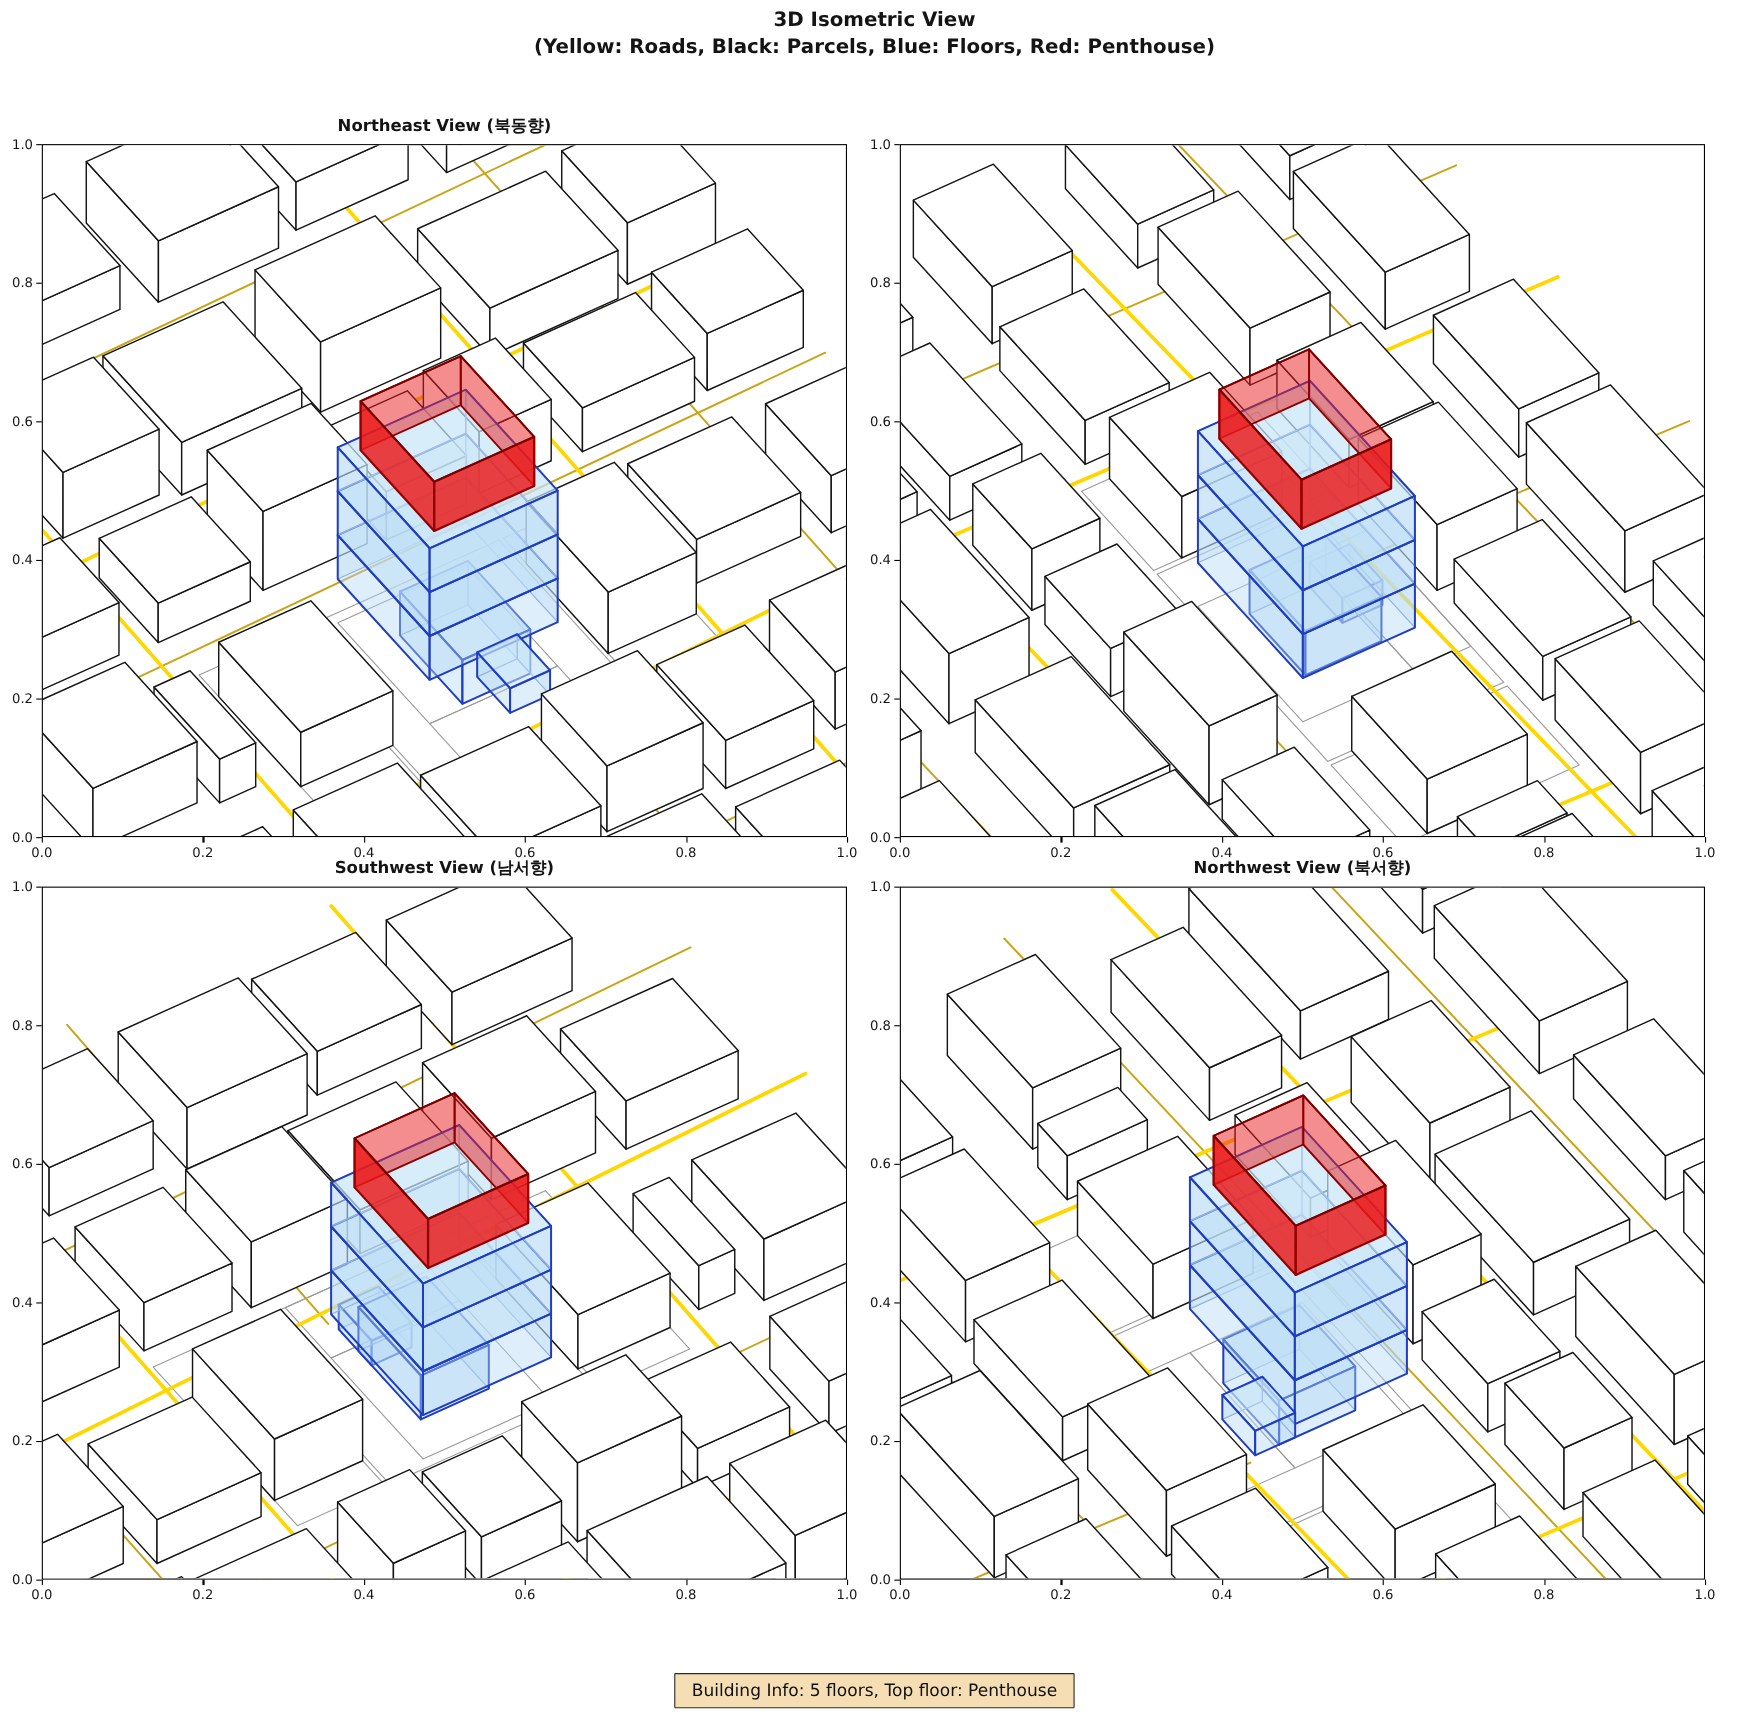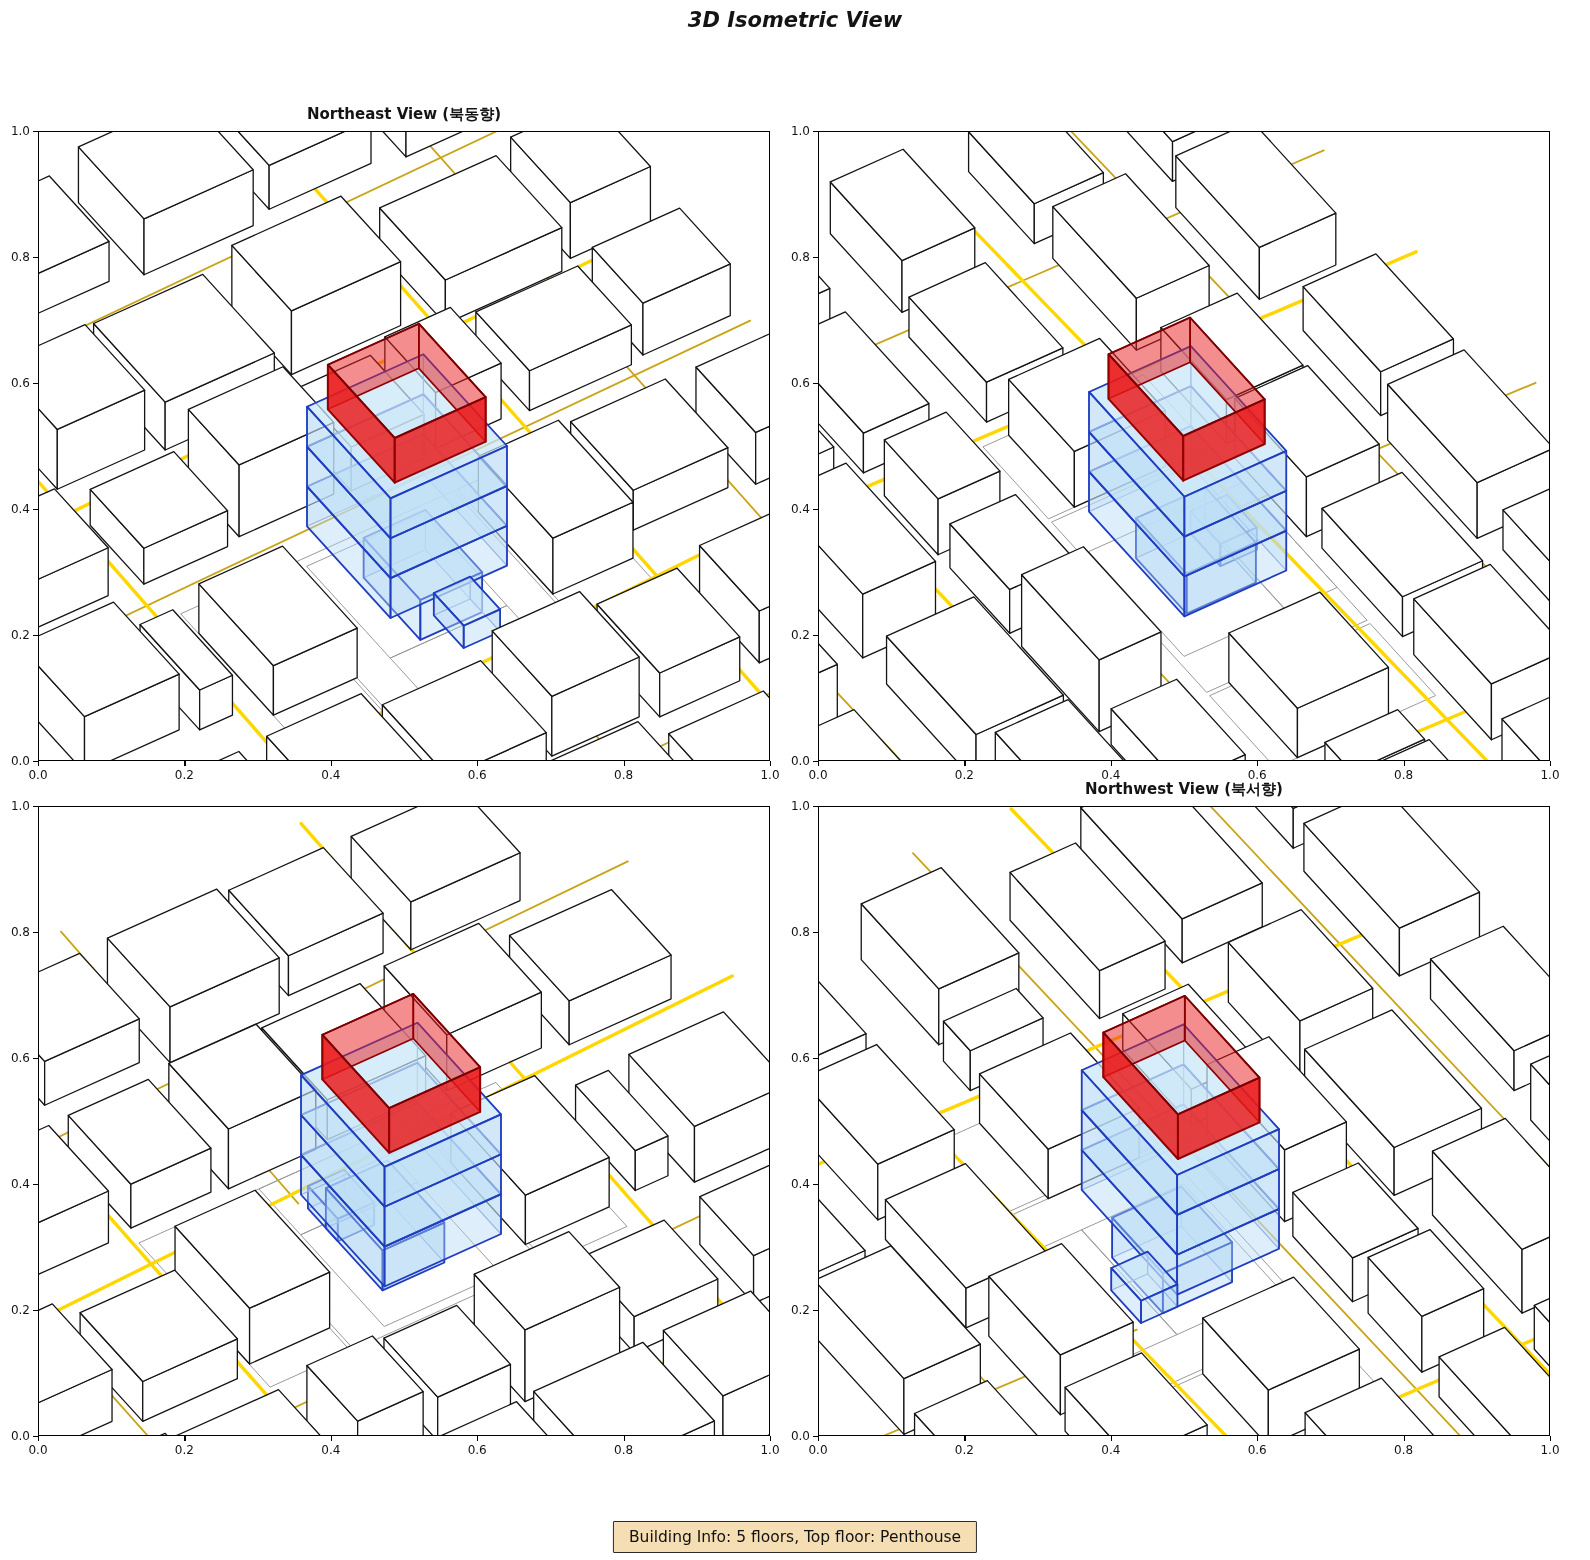--- a/index.html
+++ b/index.html
@@ -2,21 +2,21 @@
 <html><head>
 <meta charset="utf-8">
 <style>
   html,body{margin:0;padding:0;background:#ffffff;}
   #figure{
     position:relative;width:1590px;height:1560px;background:#ffffff;
     font-family:"DejaVu Sans","Liberation Sans",sans-serif;color:#111;overflow:hidden;
   }
   .suptitle{
     position:absolute;top:7px;left:0;width:100%;text-align:center;
-    font-size:21px;font-weight:bold;line-height:1.32;color:#141414;font-style:italic;
+    font-size:18px;font-weight:bold;line-height:1.32;color:#141414;
   }
   .subplot{position:absolute;width:732px;height:630px;}
   .sp-title{
     position:absolute;top:-26px;left:0;right:0;text-align:center;
     font-weight:bold;font-size:15px;color:#141414;white-space:nowrap;
   }
   .axes{
     position:absolute;left:0;top:0;width:732px;height:630px;
     border:1.4px solid #000;background:#fff;box-sizing:border-box;overflow:hidden;
   }
@@ -33,20 +33,21 @@
     font-size:15.5px;color:#111;white-space:nowrap;
   }
 </style>
 </head>
 <body>
 
 <div id="figure">
 
   <div class="suptitle">
     <div>3D Isometric View</div>
+    <div>(Yellow: Roads, Black: Parcels, Blue: Floors, Red: Penthouse)</div>
   </div>
 
   <div class="subplot" style="left:38px;top:131px">
     <div class="sp-title">Northeast View (북동향)</div>
     <div class="axes">
       <svg class="scene" id="scene-0" viewBox="0 0 732 630">
           <polygon points="352.5,527.6 469.3,475.0 385.5,383.0 268.7,435.6" fill="none" stroke="#9a9a9a" stroke-width="1" stroke-linejoin="round" stroke-linecap="round"></polygon>
           <polygon points="357.9,590.0 547.7,504.6 416.0,360.0 226.2,445.4" fill="none" stroke="#9a9a9a" stroke-width="1" stroke-linejoin="round" stroke-linecap="round"></polygon>
           <polygon points="551.3,502.9 631.6,466.8 500.0,322.2 419.7,358.4" fill="none" stroke="#9a9a9a" stroke-width="1" stroke-linejoin="round" stroke-linecap="round"></polygon>
           <polygon points="273.9,627.7 354.2,591.6 222.6,447.1 142.3,483.2" fill="none" stroke="#9a9a9a" stroke-width="1" stroke-linejoin="round" stroke-linecap="round"></polygon>
@@ -419,20 +420,21 @@
         <div class="ytick-mark" style="top: 252px;"></div>
         <div class="tick-label" style="left: -34px; top: 246px; width: 26px; text-align: right;">0.6</div>
         <div class="ytick-mark" style="top: 126px;"></div>
         <div class="tick-label" style="left: -34px; top: 120px; width: 26px; text-align: right;">0.8</div>
         <div class="ytick-mark" style="top: 0px;"></div>
         <div class="tick-label" style="left: -34px; top: -6px; width: 26px; text-align: right;">1.0</div>
       </div>
   </div>
 
   <div class="subplot" style="left:38px;top:806px">
+    <div class="sp-title">Southwest View (남서향)</div>
     <div class="axes">
       <svg class="scene" id="scene-2" viewBox="0 0 732 630">
           <polygon points="346.5,521.0 463.3,468.4 379.5,376.4 262.7,429.0" fill="none" stroke="#9a9a9a" stroke-width="1" stroke-linejoin="round" stroke-linecap="round"></polygon>
           <polygon points="316.0,544.0 505.8,458.6 374.1,314.0 184.3,399.4" fill="none" stroke="#9a9a9a" stroke-width="1" stroke-linejoin="round" stroke-linecap="round"></polygon>
           <polygon points="232.0,581.8 312.3,545.6 180.7,401.1 100.4,437.2" fill="none" stroke="#9a9a9a" stroke-width="1" stroke-linejoin="round" stroke-linecap="round"></polygon>
           <polygon points="509.4,456.9 589.7,420.8 458.1,276.3 377.8,312.4" fill="none" stroke="#9a9a9a" stroke-width="1" stroke-linejoin="round" stroke-linecap="round"></polygon>
           <polygon points="262.7,429.0 379.5,376.4 337.6,330.5 220.8,383.0" fill="none" stroke="#9a9a9a" stroke-width="1" stroke-linejoin="round" stroke-linecap="round"></polygon>
           <polyline points="839.0,327.2 18.7,714.8" fill="none" stroke="#C9A417" stroke-width="1.8" stroke-linejoin="round" stroke-linecap="round"></polyline>
           <polyline points="590.5,54.5 -223.7,448.7" fill="none" stroke="#C9A417" stroke-width="1.8" stroke-linejoin="round" stroke-linecap="round"></polyline>
           <polyline points="1036.5,544.0 216.3,931.6" fill="none" stroke="#C9A417" stroke-width="1.8" stroke-linejoin="round" stroke-linecap="round"></polyline>

